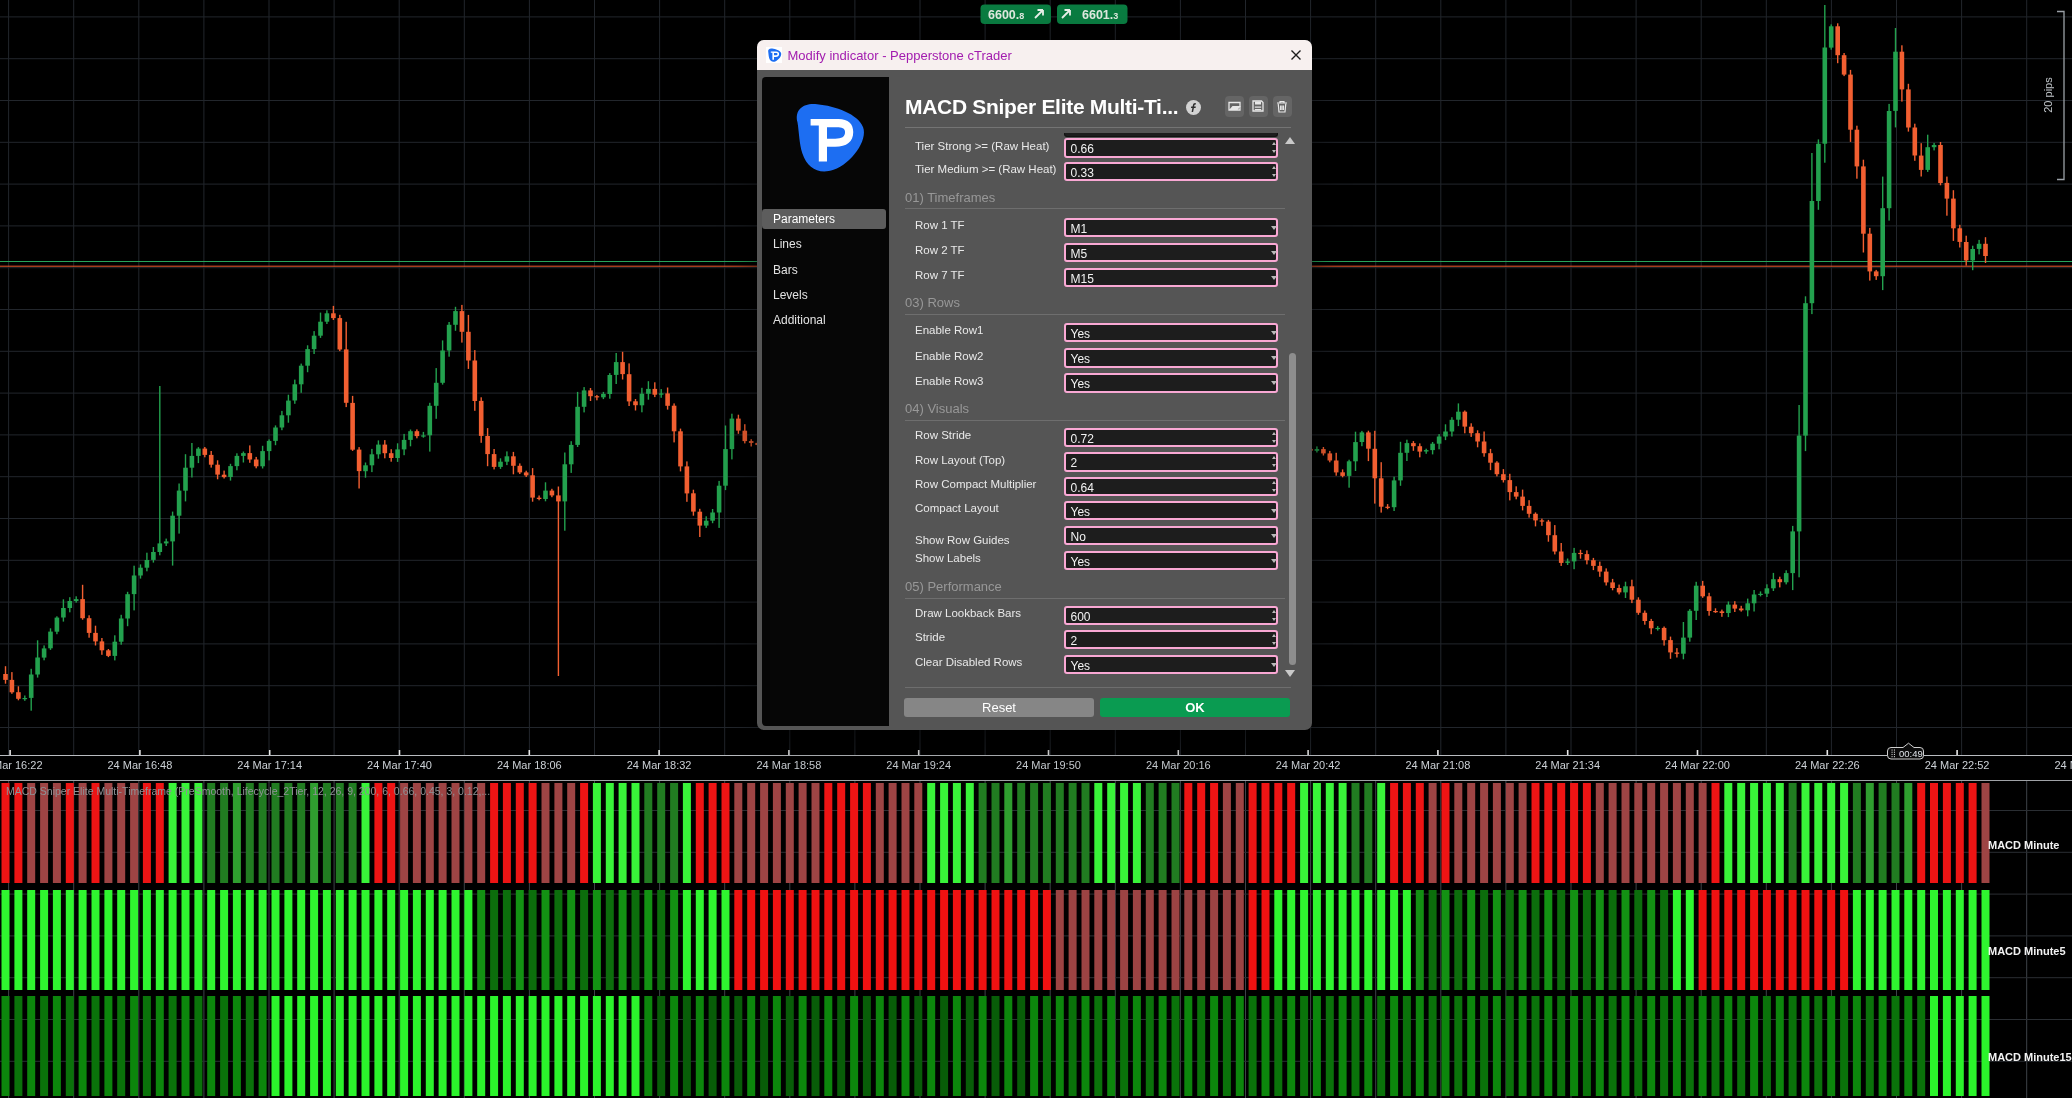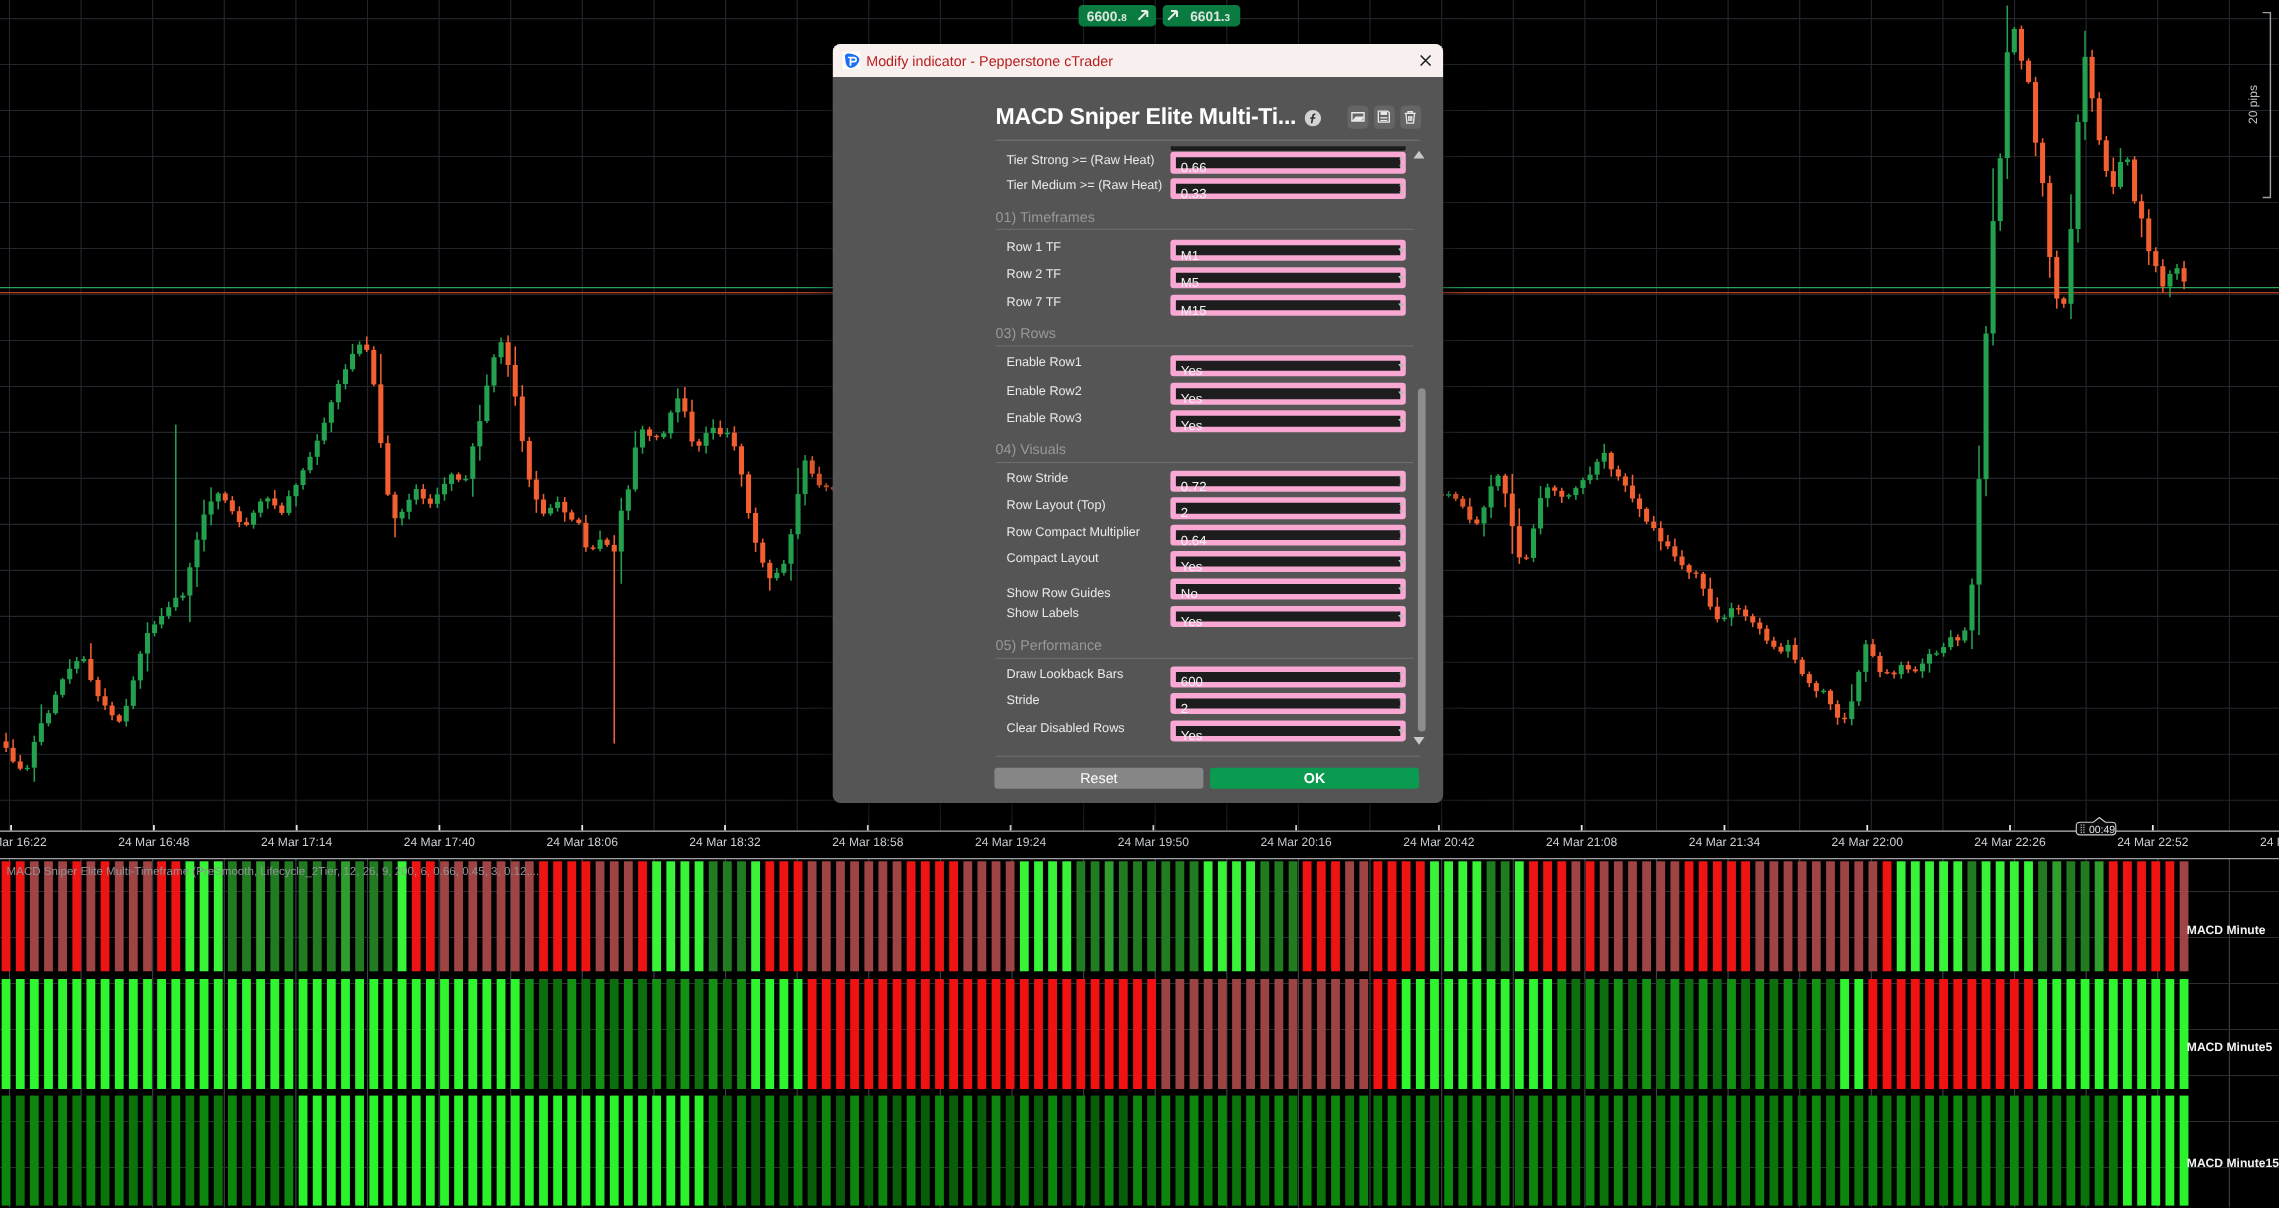--- a/index.html
+++ b/index.html
@@ -1,32 +1,32 @@
 <!DOCTYPE html>
 <html><head><meta charset="utf-8"><style>
 *{margin:0;padding:0;box-sizing:border-box}
 html,body{width:2072px;height:1098px;background:#000;overflow:hidden;font-family:"Liberation Sans",sans-serif}
 #page{position:relative;width:2072px;height:1098px;background:#000}
 #dlg{position:absolute;left:756.5px;top:39.5px;width:555px;height:690.5px;background:#555555;border-radius:7px;overflow:hidden;box-shadow:0 10px 34px rgba(0,0,0,.6)}
 #tbar{position:absolute;left:0;top:0;width:100%;height:30.5px;background:#f7f0ef}
 #tlogo{position:absolute;left:9px;top:7px}
-#ttext{position:absolute;left:31px;top:8px;font-size:13px;color:#b91c1c}
+#ttext{position:absolute;left:31px;top:8px;font-size:13px;color:#a21caf}
 #xbtn{position:absolute;right:10px;top:9px}
 #sbar{position:absolute;left:5px;top:37px;width:127.5px;bottom:4px;background:#060606;border-radius:4px 0 0 4px}
 #slogo{position:absolute;left:24px;top:22px}
 .mitem{position:absolute;left:0;width:129px;height:20px;line-height:20px;padding-left:11.5px;font-size:12px;color:#e2e2e2}
 .mitem.sel{background:#5d5d5d;color:#fff;border-radius:3px;width:124px}
 #dtitle{position:absolute;left:148.5px;top:55px;font-size:21px;font-weight:bold;color:#fff;letter-spacing:-.3px}
 #ficon{position:absolute;left:429.5px;top:60.5px}
 .hbtn{position:absolute;top:56.5px;width:19px;height:20.5px;background:#656565;border-radius:4px;display:flex;align-items:center;justify-content:center}
 #tsep{position:absolute;left:148.5px;top:87.5px;width:386px;height:1px;background:#747474}
 .lbl{position:absolute;left:158.5px;font-size:11.5px;color:#e9e9e9}
 .sec{position:absolute;left:148.5px;font-size:13px;color:#989898}
 .secline{position:absolute;left:148.5px;width:380px;height:1px;background:#6e6e6e}
-.inp{position:absolute;left:307px;width:214.5px;height:19.5px;background:#1d1d1d;border:5px solid #f9a8d4;border-radius:3px;font-size:12px;color:#f2f2f2;line-height:18px;padding-left:5px}
+.inp{position:absolute;left:307px;width:214.5px;height:19.5px;background:#1d1d1d;border:2px solid #f9a8d4;border-radius:3px;font-size:12px;color:#f2f2f2;line-height:18px;padding-left:5px}
 .spU{position:absolute;left:515px;width:0;height:0;border-left:2.7px solid transparent;border-right:2.7px solid transparent;border-bottom:3.6px solid #b9b9b9}
 .spD{position:absolute;left:515px;width:0;height:0;border-left:2.7px solid transparent;border-right:2.7px solid transparent;border-top:3.6px solid #b9b9b9}
 .ddA{position:absolute;left:514.5px;width:0;height:0;border-left:3.2px solid transparent;border-right:3.2px solid transparent;border-top:4px solid #b9b9b9}
 #vthumb{position:absolute;left:532.5px;top:313.5px;width:7px;height:312px;background:#8d8d8d;border-radius:3.5px}
 #vup{position:absolute;left:528.5px;top:97.5px;width:0;height:0;border-left:5px solid transparent;border-right:5px solid transparent;border-bottom:7px solid #c9c9c9}
 #vdn{position:absolute;left:528.5px;top:630.5px;width:0;height:0;border-left:5px solid transparent;border-right:5px solid transparent;border-top:7px solid #c9c9c9}
 #botsep{position:absolute;left:148.5px;top:647.5px;width:386px;height:1px;background:#6e6e6e}
 #breset{position:absolute;left:147.5px;top:658.5px;width:190px;height:19px;background:#868686;border-radius:3px;color:#fff;font-size:13px;text-align:center;line-height:19px}
 #bok{position:absolute;left:343.5px;top:658.5px;width:190px;height:19px;background:#0a9b51;border-radius:3px;color:#fff;font-size:13px;font-weight:bold;text-align:center;line-height:19px}
 </style></head>
@@ -1106,20 +1106,31 @@
    <svg id="tlogo" width="16" height="16" viewBox="0 0 100 92">
           <rect x="-8" y="-12" width="116" height="116" rx="22" fill="#fff"></rect>
           <path d="M14 28 C10 12 22 4 38 6 C60 8 88 18 94 34 C100 50 80 78 58 86 C40 92 26 84 20 66 C16 54 16 40 14 28 Z" fill="#1d6ef2"></path>
           <path d="M30 24 L64 24 C76 24 82 30 82 40 C82 52 74 58 60 58 L50 58 L50 76 L40 76 L40 32 L30 32 Z M50 34 L50 48 L60 48 C68 48 72 46 72 40 C72 35 68 34 62 34 Z" fill="#fff"></path>
         </svg>
    <span id="ttext">Modify indicator - Pepperstone cTrader</span>
    <svg id="xbtn" width="12" height="12" viewBox="0 0 12 12">
           <path d="M1.5 1.5 L10.5 10.5 M10.5 1.5 L1.5 10.5" stroke="#1c1c1c" stroke-width="1.4"></path>
         </svg>
  </div>
+ <div id="sbar">
+   <svg id="slogo" width="82" height="76" viewBox="0 0 100 92">
+          <path d="M14 28 C10 12 22 4 38 6 C60 8 88 18 94 34 C100 50 80 78 58 86 C40 92 26 84 20 66 C16 54 16 40 14 28 Z" fill="#1d6ef2"></path>
+          <path d="M30 24 L64 24 C76 24 82 30 82 40 C82 52 74 58 60 58 L50 58 L50 76 L40 76 L40 32 L30 32 Z M50 34 L50 48 L60 48 C68 48 72 46 72 40 C72 35 68 34 62 34 Z" fill="#fff"></path>
+        </svg>
+   <div class="mitem sel" style="top:132.0px">Parameters</div>
+   <div class="mitem" style="top:157.5px">Lines</div>
+   <div class="mitem" style="top:183.0px">Bars</div>
+   <div class="mitem" style="top:208.0px">Levels</div>
+   <div class="mitem" style="top:233.0px">Additional</div>
+ </div>
  <div id="dtitle">MACD Sniper Elite Multi-Ti...</div>
  <svg id="ficon" width="15" height="15" viewBox="0 0 15 15">
         <circle cx="7.5" cy="7.5" r="7.5" fill="#d2d2d2"></circle>
         <path d="M9.8 3.2 C8.2 2.8 7.2 3.6 6.9 5.2 L6.6 6.6 L5.2 6.6 L5 7.9 L6.4 7.9 L5.6 12 L7.1 12 L7.9 7.9 L9.6 7.9 L9.8 6.6 L8.1 6.6 L8.3 5.6 C8.5 4.7 8.9 4.4 9.9 4.6 Z" fill="#2e2e2e"></path>
       </svg>
  <div class="hbtn" style="left:468px">
         <svg width="13" height="12" viewBox="0 0 13 12">
           <path d="M1 2.5 H12 V10 H1 Z" fill="none" stroke="#e8e8e8" stroke-width="1.3"></path>
           <path d="M1 10 L4.5 6 H12.8 L9.5 10 Z" fill="#e8e8e8"></path>
         </svg>

